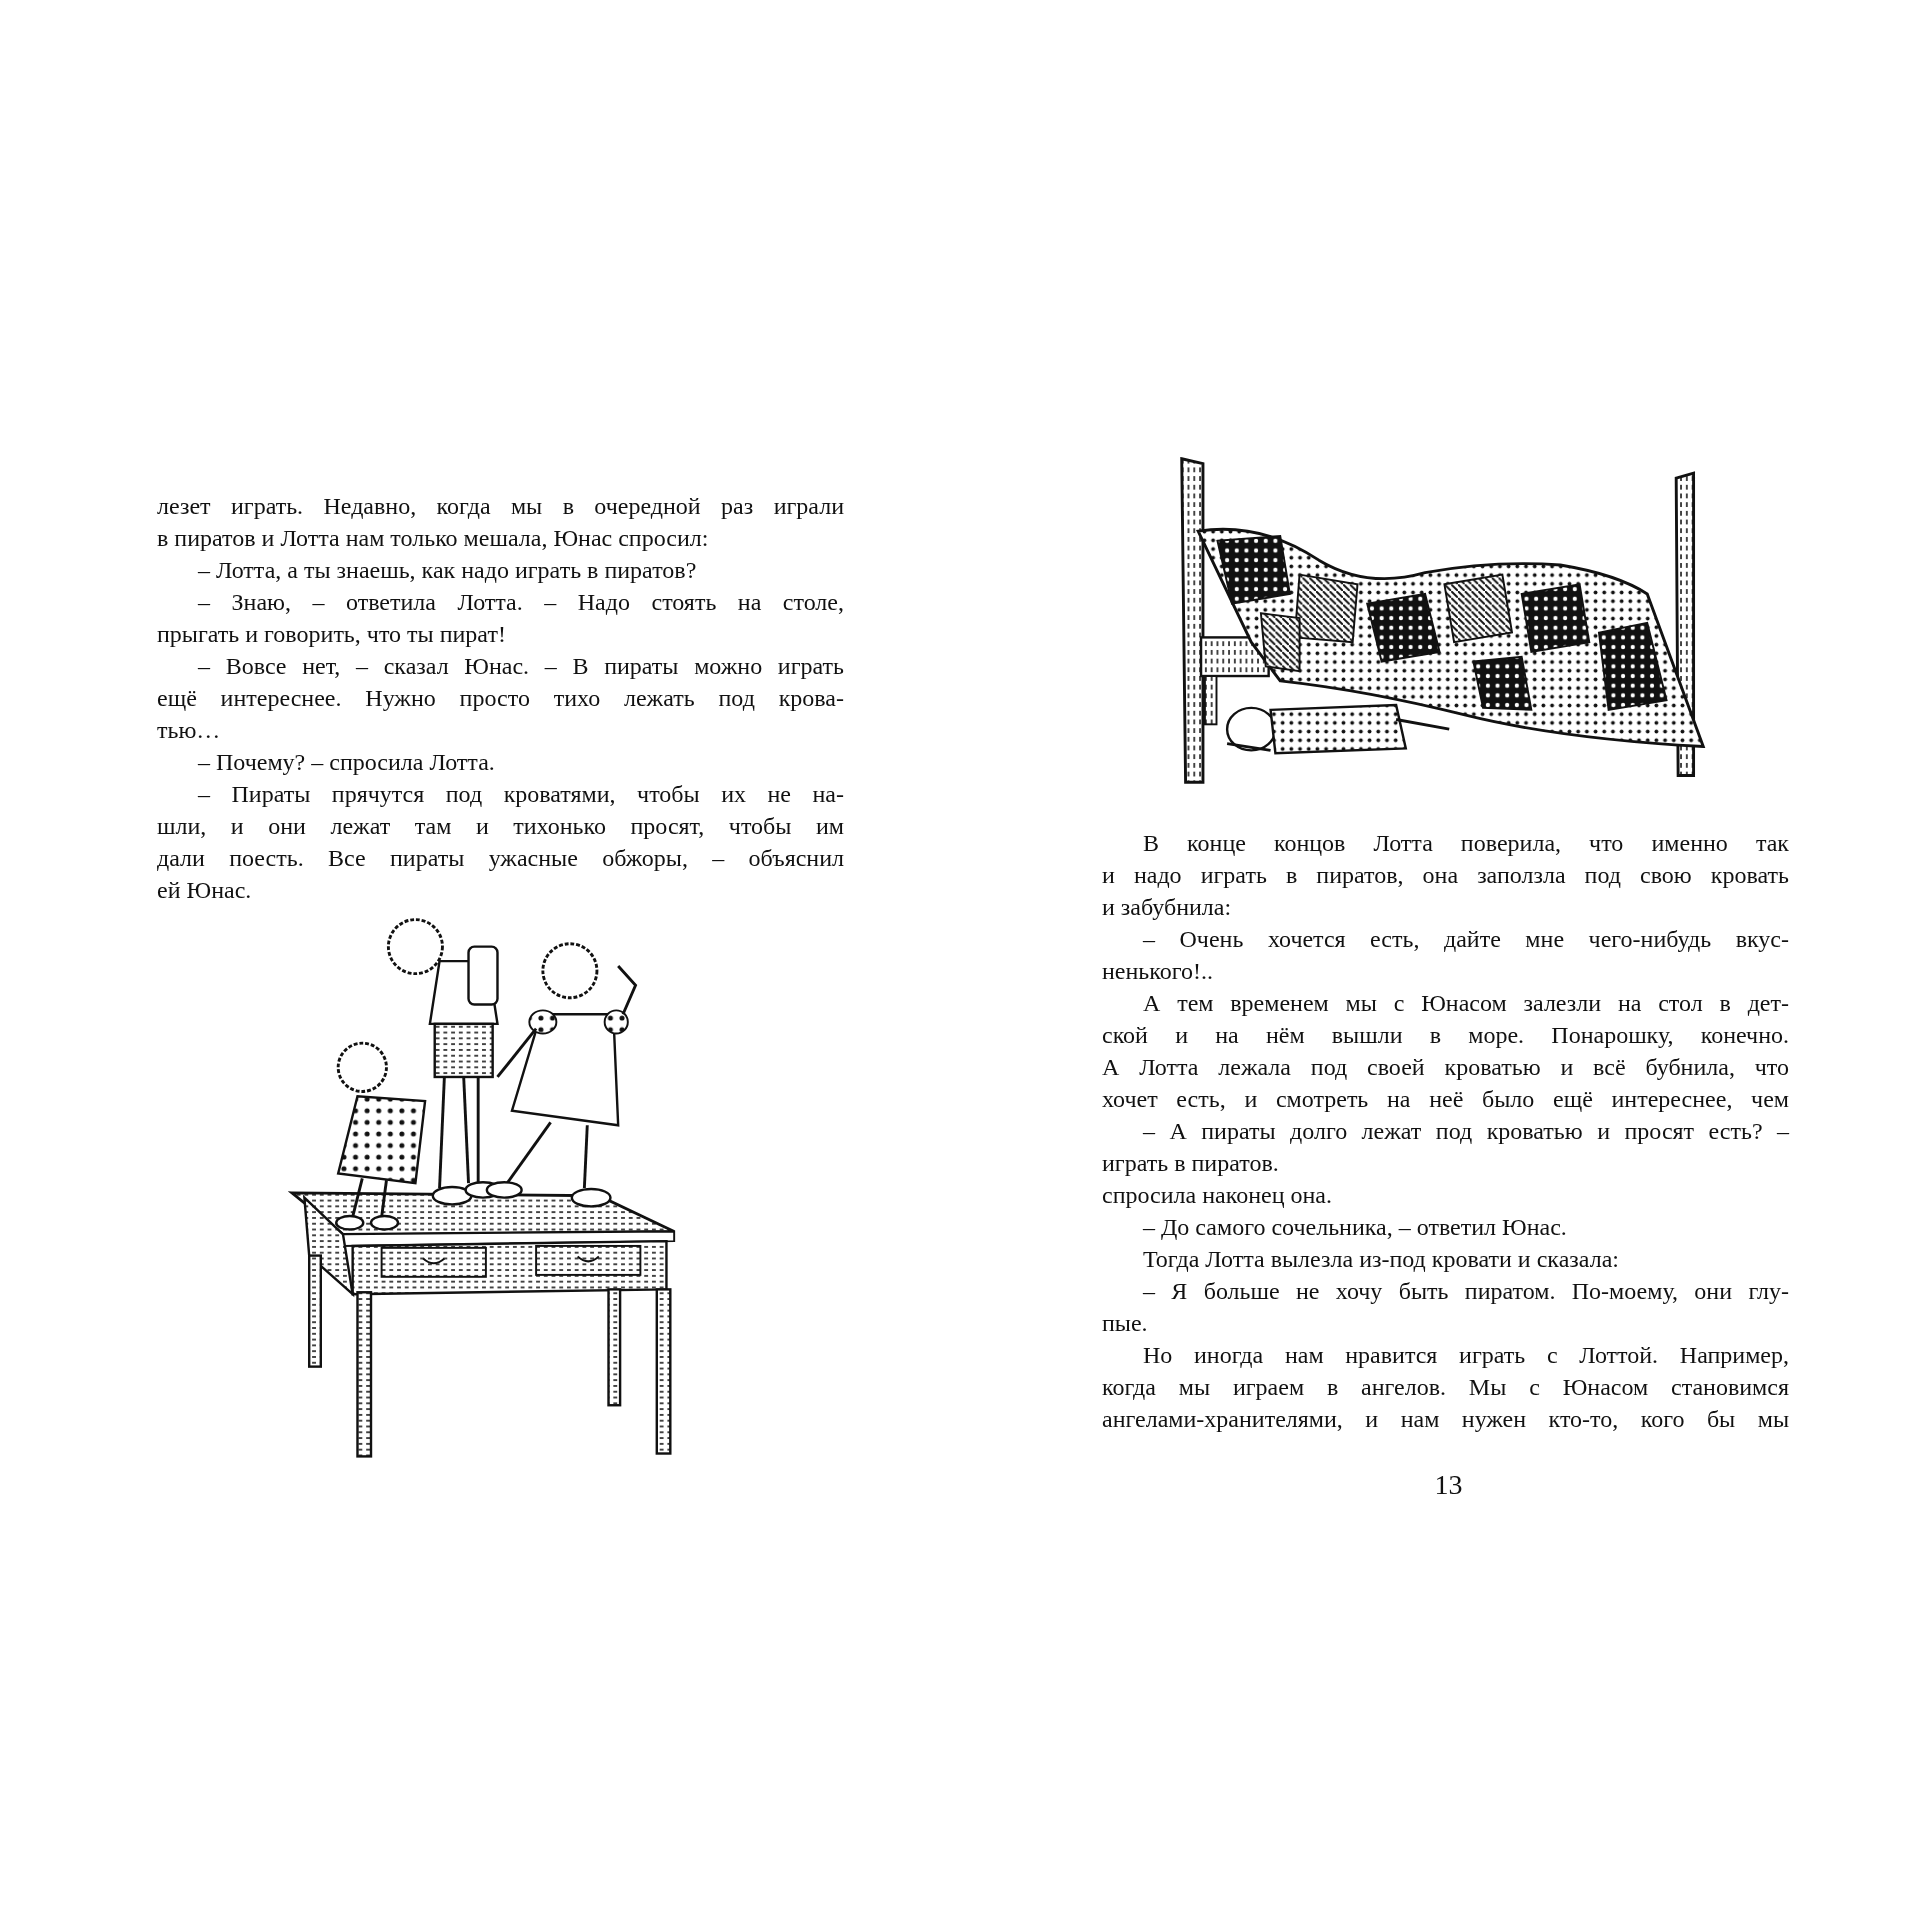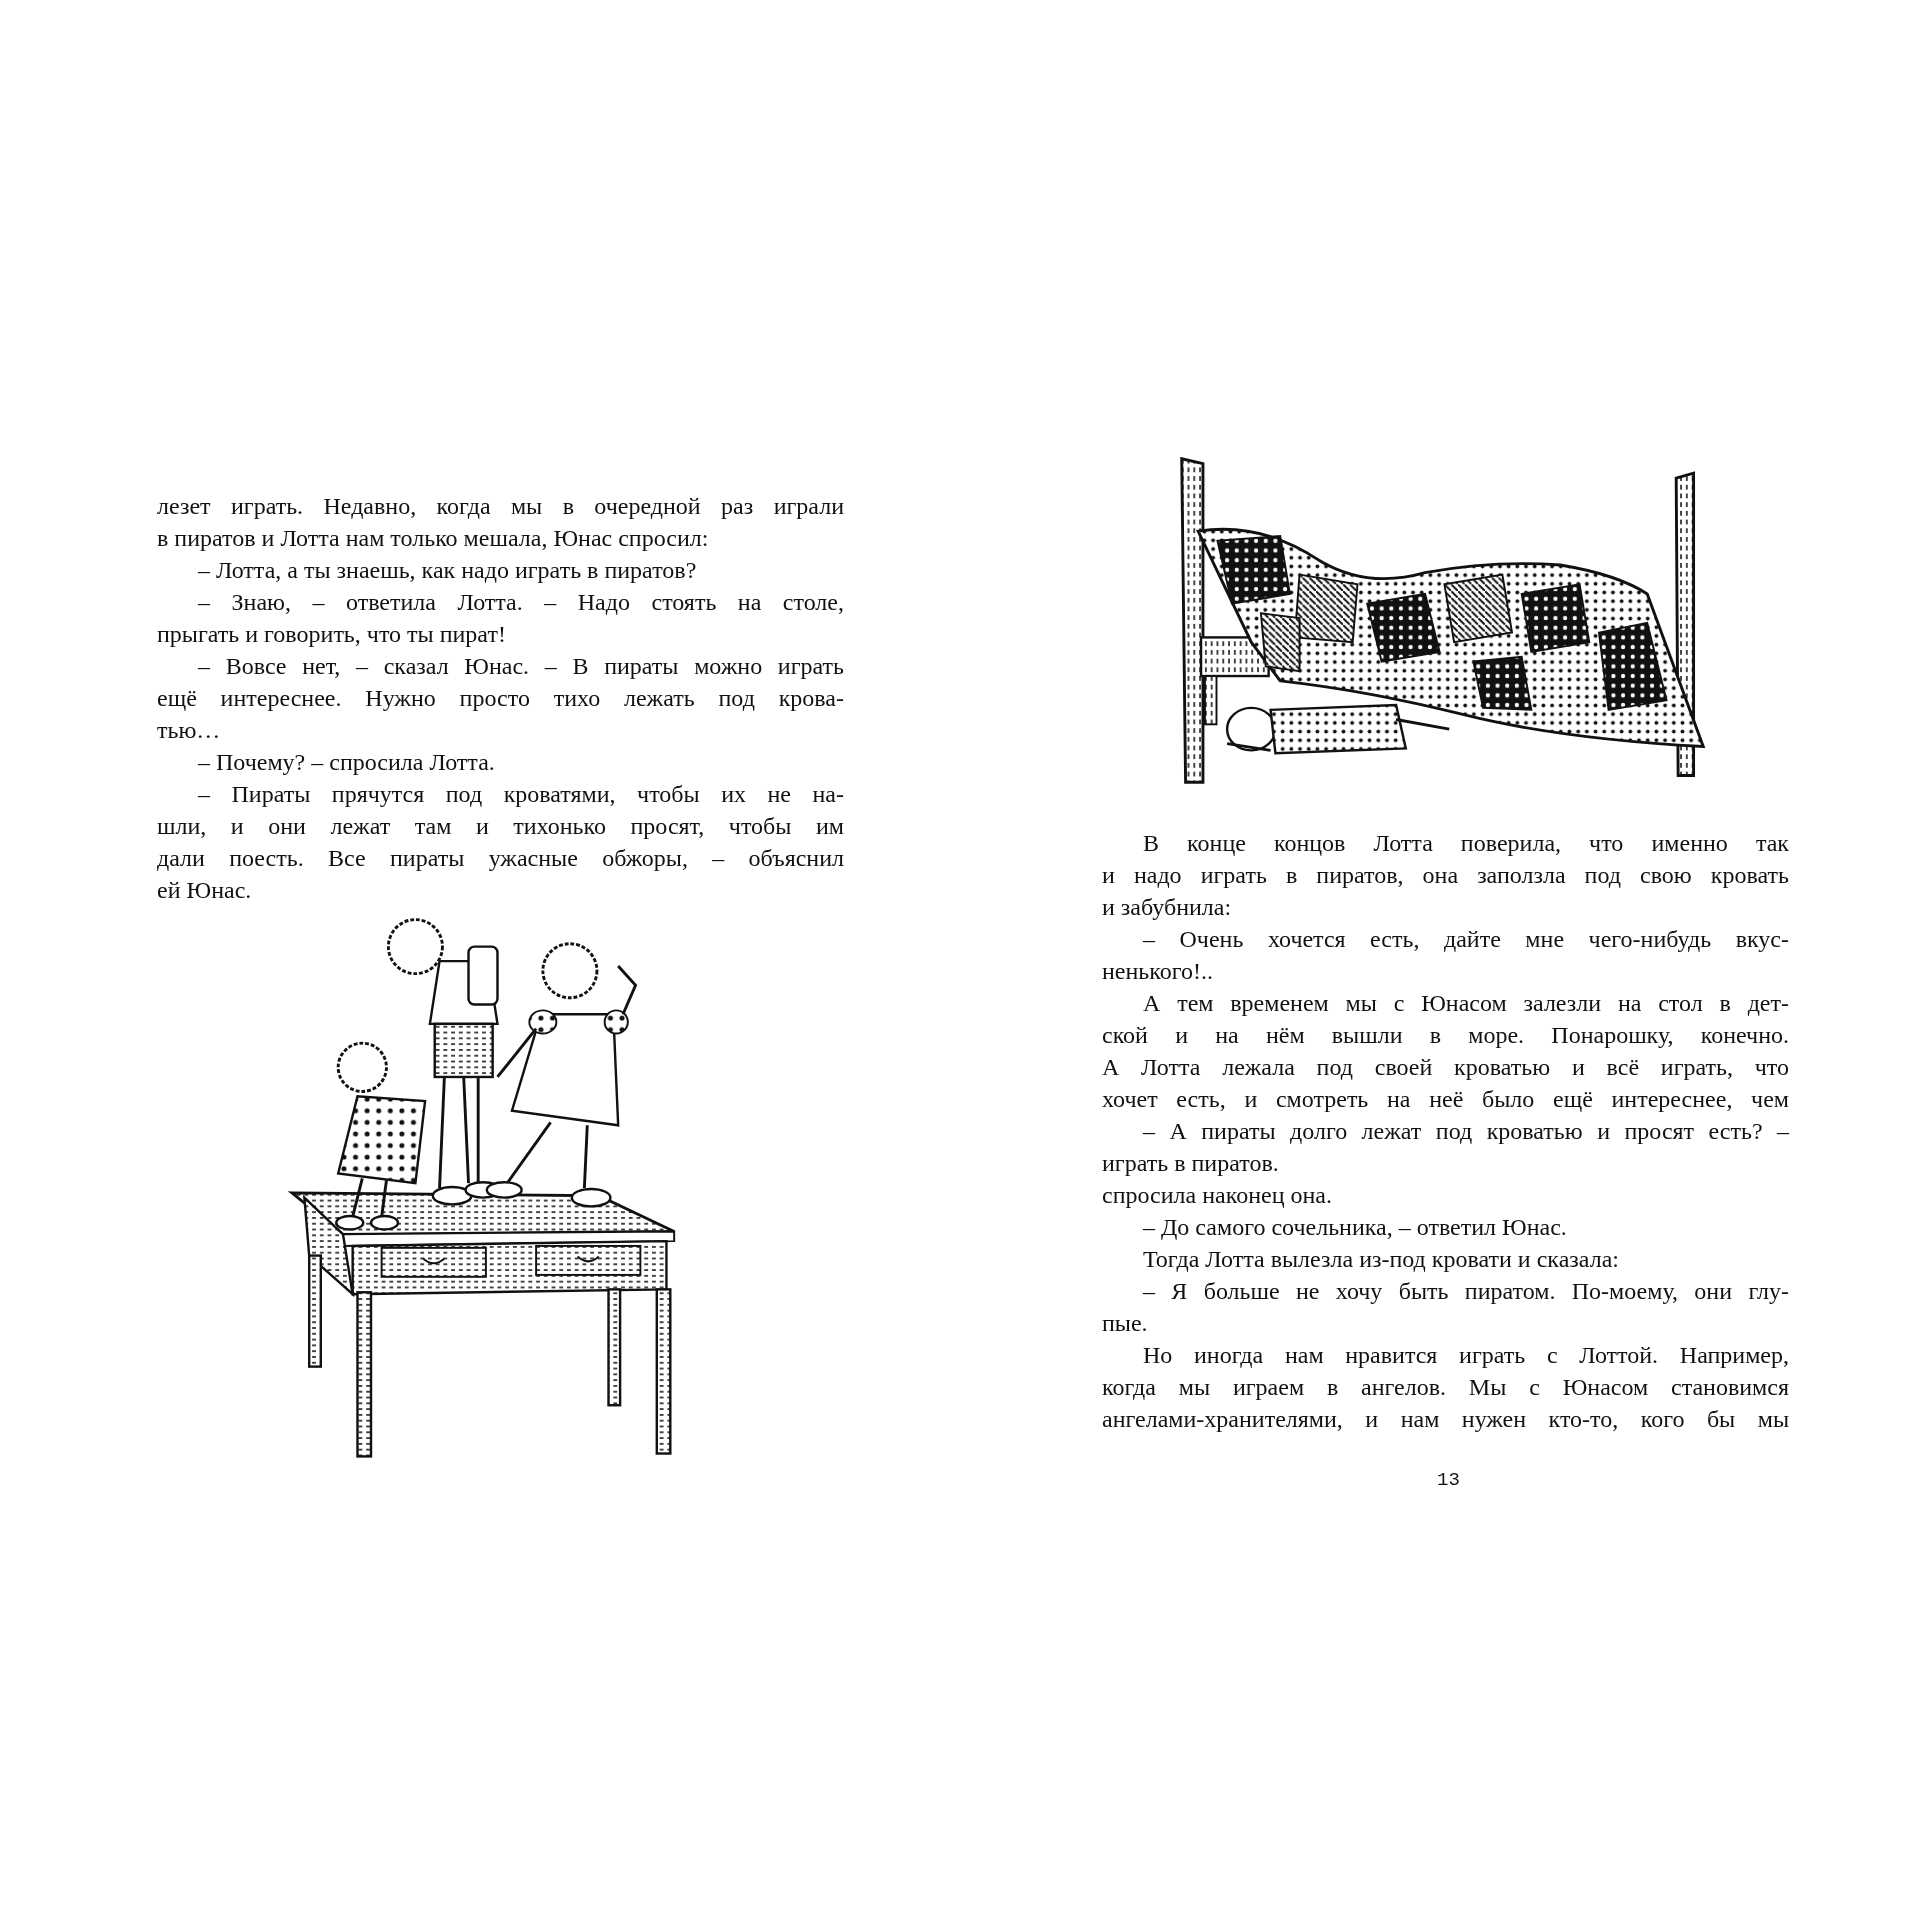--- a/index.html
+++ b/index.html
@@ -10,21 +10,21 @@
   .right-page { left:966px; width:966px; }
   .text-block { position:absolute; font-size:24px; line-height:32px; letter-spacing:0px; }
   .left-text { left:157px; top:490px; width:687px; }
   .right-text-a { left:136px; top:799px; width:687px;margin-top:28px; }
   .line { display:block; white-space:nowrap; text-align:justify; text-align-last:justify; height:32px; }
   .line.last { text-align-last:left; }
   .line.indent { text-indent:41px; }
   .illus { position:absolute; }
   .table-illus { left:280px; top:908px; width:406px; height:560px; }
   .bed-illus { left:1173px; top:449px; width:536px; height:343px; }
-  .page-number { position:absolute; left:463px; top:1469px; font-size:19px; width:39px; text-align:center;font-family:Liberation Mono, monospace; }
+  .page-number { position:absolute; left:463px; top:1469px; font-size:28px; width:39px; text-align:center; }
 </style>
 </head>
 <body>
 
 <div class="page left-page">
   <div class="text-block left-text">
     <span class="line">лезет играть. Недавно, когда мы в очередной раз играли</span>
     <span class="line last">в пиратов и Лотта нам только мешала, Юнас спросил:</span>
     <span class="line indent last">– Лотта, а ты знаешь, как надо играть в пиратов?</span>
     <span class="line indent">– Знаю, – ответила Лотта. – Надо стоять на столе,</span>
@@ -141,21 +141,21 @@
   </svg>
 
   <div class="text-block right-text-a">
     <span class="line indent">В конце концов Лотта поверила, что именно так</span>
     <span class="line">и надо играть в пиратов, она заползла под свою кровать</span>
     <span class="line last">и забубнила:</span>
     <span class="line indent">– Очень хочется есть, дайте мне чего-нибудь вкус-</span>
     <span class="line last">ненького!..</span>
     <span class="line indent">А тем временем мы с Юнасом залезли на стол в дет-</span>
     <span class="line">ской и на нём вышли в море. Понарошку, конечно.</span>
-    <span class="line">А Лотта лежала под своей кроватью и всё играть, что</span>
+    <span class="line">А Лотта лежала под своей кроватью и всё бубнила, что</span>
     <span class="line">хочет есть, и смотреть на неё было ещё интереснее, чем</span>
     <span class="line indent">– А пираты долго лежат под кроватью и просят есть? –</span>
     <span class="line last">играть в пиратов.</span>
     <span class="line last">спросила наконец она.</span>
     <span class="line indent last">– До самого сочельника, – ответил Юнас.</span>
     <span class="line indent last">Тогда Лотта вылезла из-под кровати и сказала:</span>
     <span class="line indent">– Я больше не хочу быть пиратом. По-моему, они глу-</span>
     <span class="line last">пые.</span>
     <span class="line indent">Но иногда нам нравится играть с Лоттой. Например,</span>
     <span class="line">когда мы играем в ангелов. Мы с Юнасом становимся</span>

